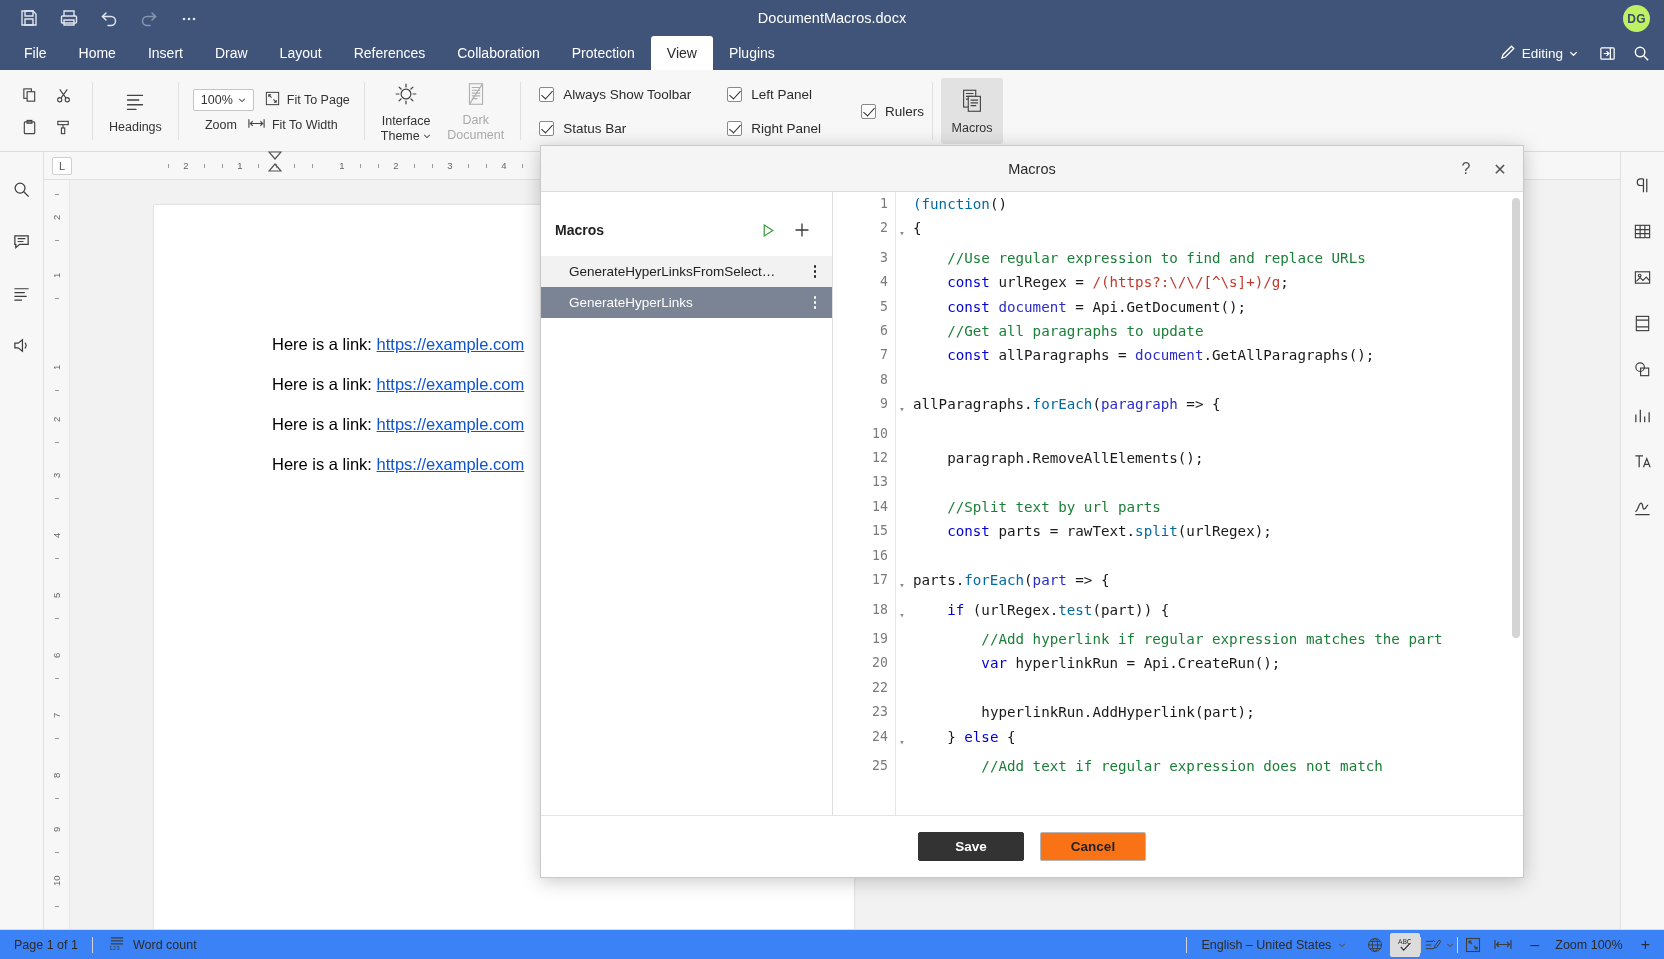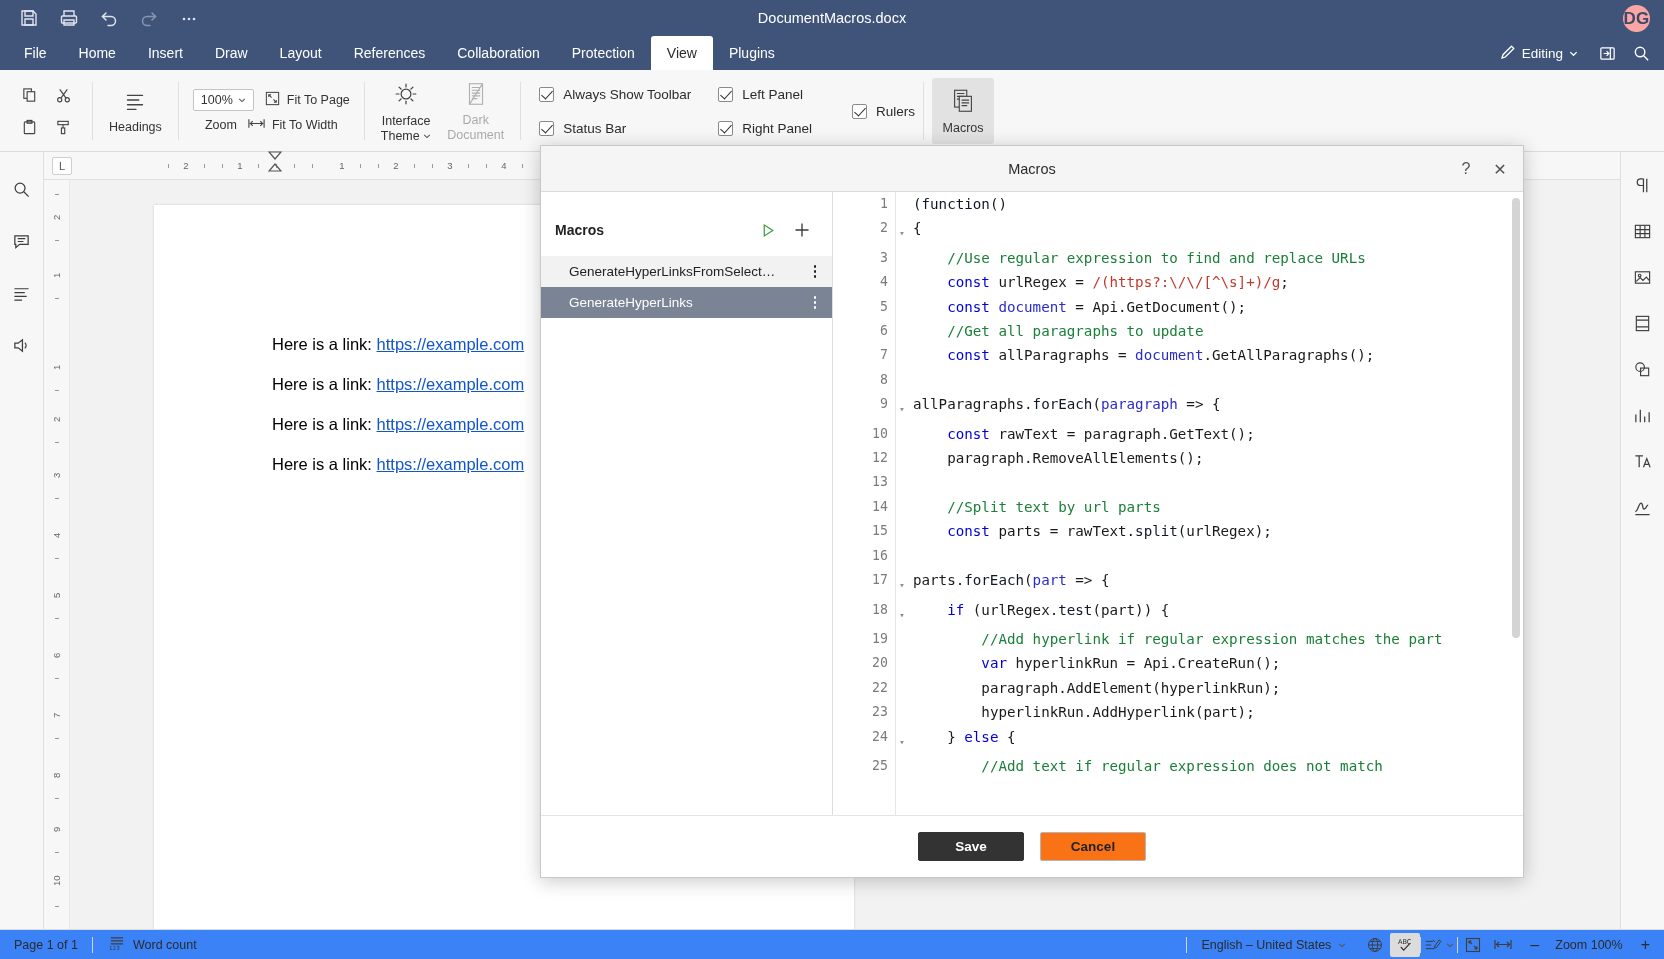--- a/index.html
+++ b/index.html
@@ -23,22 +23,22 @@
     color: #dfe4ee;
   }
   .tb-ico svg { display: block; }
   .tb-ico.disabled { opacity: .45; }
   .doc-title {
     position: absolute; left: 0; right: 0; text-align: center;
     color: #ffffff; font-size: 14.5px; line-height: 36px; pointer-events: none;
   }
   .avatar {
     position: absolute; right: 14px; top: 5px; width: 27px; height: 27px;
-    border-radius: 50%; background: #fca5a5; color: #3b4a68;
-    font-size: 17px; font-weight: bold; display: flex;
+    border-radius: 50%; background: #bef264; color: #3b4a68;
+    font-size: 12px; font-weight: bold; display: flex;
     align-items: center; justify-content: center; letter-spacing: .3px;
   }
 
   
   .menubar {
     position: absolute; top: 36px; left: 0; width: 1664px; height: 34px;
     background: #40547a; display: flex; align-items: flex-end;
   }
   .menu-items { display: flex; align-items: flex-end; padding-left: 8px; }
   .menu-item {
@@ -93,21 +93,21 @@
     align-items: center; gap: 5px; cursor: pointer; color: #333;
   }
   .zoom-lbl { font-size: 12.5px; color: #333; }
   .icon-lbl {
     display: flex; align-items: center; gap: 6px; font-size: 12.5px;
     color: #333; cursor: pointer;
   }
 
   .chk-grid {
     display: grid; grid-template-columns: auto auto; grid-auto-rows: 34px;
-    align-items: center; column-gap: 27px; padding: 0 10px;
+    align-items: center; column-gap: 36px; padding: 0 10px;
   }
   .chk {
     display: flex; align-items: center; gap: 9px; font-size: 13.5px;
     color: #2b2b2b; cursor: pointer; white-space: nowrap;
   }
   .chkbox {
     width: 15px; height: 15px; border: 1px solid #8a8a8a; background: #fff;
     border-radius: 2px; position: relative; flex: none;
   }
   .chkbox.on::after {
@@ -272,21 +272,21 @@
     font-family: "DejaVu Sans Mono", monospace;
   }
   .fold {
     width: 14px; flex: none; color: #8a8a8a; font-size: 9px;
     text-align: center; padding-top: 5px;
   }
   .code-body { flex: 1; white-space: pre-wrap; padding-left: 4px; color: #1a1a1a; min-width: 0; }
   .kw { color: #0000d8; }
   .cm { color: #1a7f37; }
   .re { color: #c0392b; }
-  .fn { color: #0f172a; }
+  .fn { color: #0369a1; }
   .vr { color: #2b2bcc; }
   .code-scroll::before {
     content: ""; position: absolute; left: 62px; top: 0; bottom: 0;
     width: 1px; background: #e6e6e6;
   }
   .vscroll {
     position: absolute; right: 3px; top: 6px; width: 8px; height: 440px;
     background: #d4d4d4; border-radius: 4px;
   }
   .dlg-foot {
@@ -799,21 +799,20 @@
               <div class="code-body">&nbsp;</div>
             </div>
             <div class="cl">
               <div class="gut">9</div>
               <div class="fold">▾</div>
               <div class="code-body">allParagraphs.<span class="fn">forEach</span>(<span class="vr">paragraph</span> =&gt; {</div>
             </div>
             <div class="cl">
               <div class="gut">10</div>
               <div class="fold"></div>
-              <div class="code-body">    <span class="kw">const</span> rawText = paragraph.GetText();</div>
             </div>
             <div class="cl">
               <div class="gut">12</div>
               <div class="fold"></div>
               <div class="code-body">    paragraph.RemoveAllElements();</div>
             </div>
             <div class="cl">
               <div class="gut">13</div>
               <div class="fold"></div>
               <div class="code-body">&nbsp;</div>
@@ -849,21 +848,20 @@
               <div class="code-body">        <span class="cm">//Add hyperlink if regular expression matches the part</span></div>
             </div>
             <div class="cl">
               <div class="gut">20</div>
               <div class="fold"></div>
               <div class="code-body">        <span class="kw">var</span> hyperlinkRun = Api.CreateRun();</div>
             </div>
             <div class="cl">
               <div class="gut">22</div>
               <div class="fold"></div>
-              <div class="code-body">        paragraph.AddElement(hyperlinkRun);</div>
             </div>
             <div class="cl">
               <div class="gut">23</div>
               <div class="fold"></div>
               <div class="code-body">        hyperlinkRun.AddHyperlink(part);</div>
             </div>
             <div class="cl">
               <div class="gut">24</div>
               <div class="fold">▾</div>
               <div class="code-body">    } <span class="kw">else</span> {</div>

